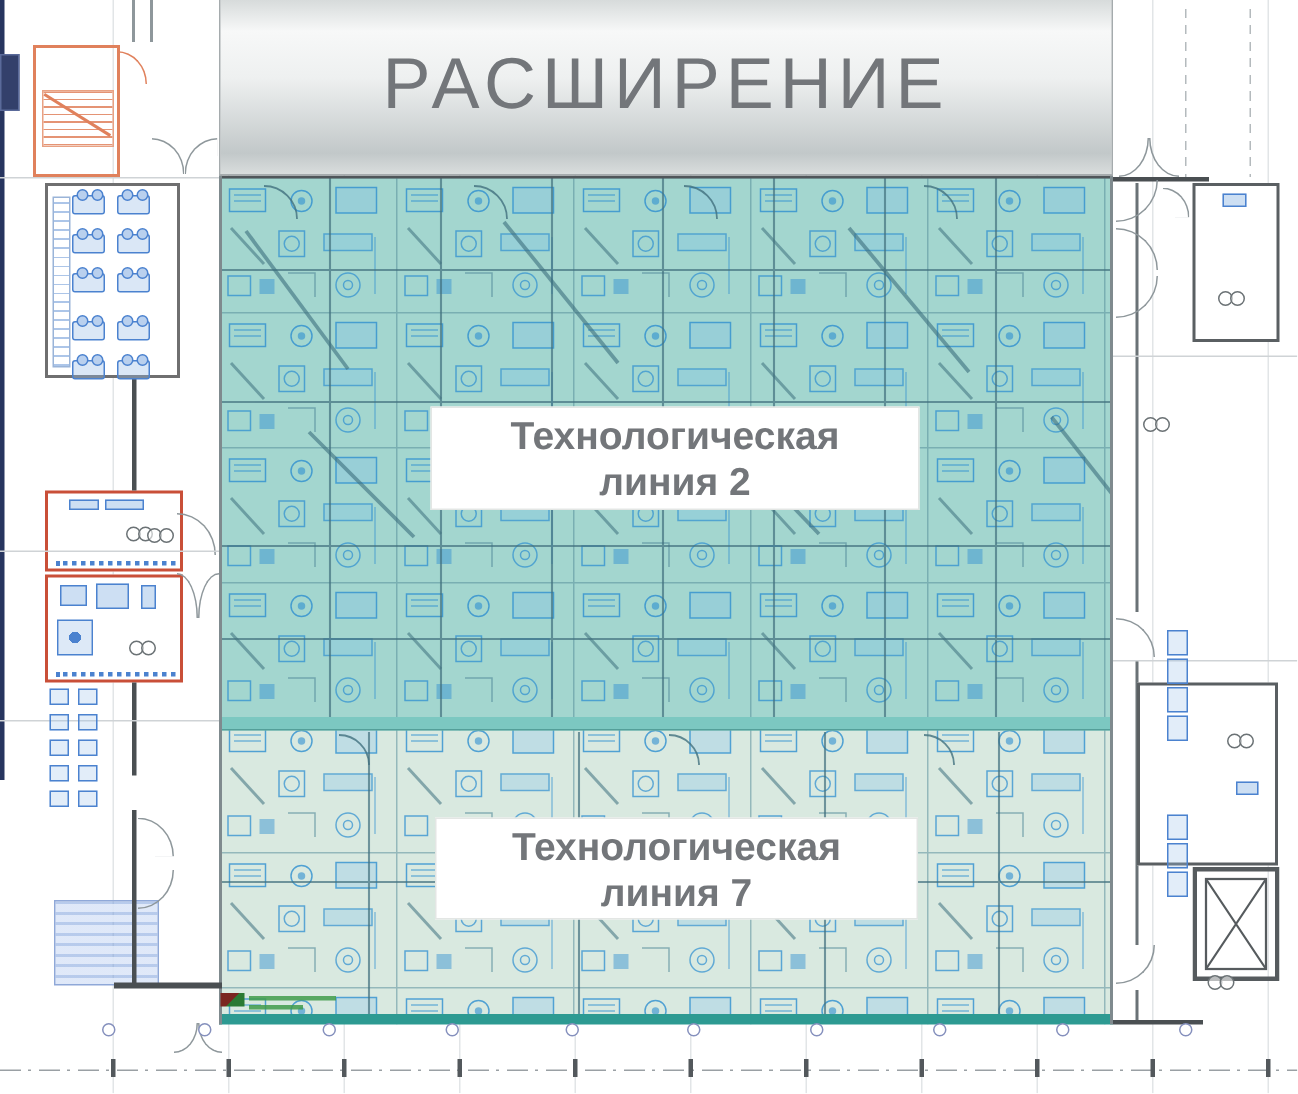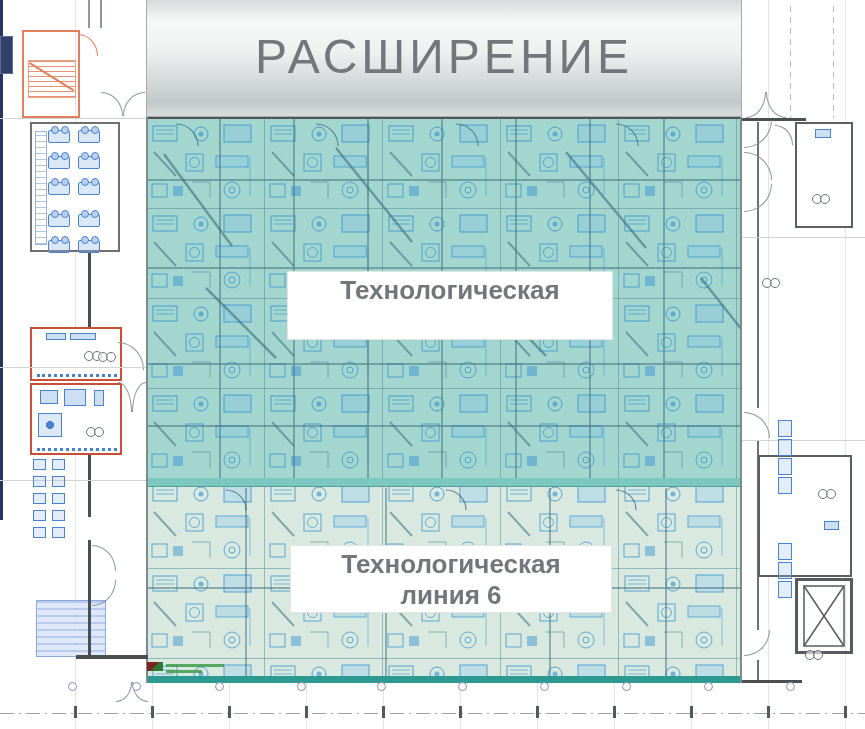--- a/index.html
+++ b/index.html
@@ -152,24 +152,25 @@
     </svg>
 
     <div class="zone-divider"></div>
     <div class="hall-bottom"></div>
     <div class="hall-topwall"></div>
     <div class="hall-sidewall" style="left:0;"></div>
     <div class="hall-sidewall" style="left:594px;"></div>
 
     <div class="zone-label label2">
       <div>Технологическая</div>
+      <div>линия 2</div>
     </div>
     <div class="zone-label label1">
       <div>Технологическая</div>
-      <div>линия 6</div>
+      <div>линия 7</div>
     </div>
   </div>
 
   <div class="banner">
     <span class="banner-title">РАСШИРЕНИЕ</span>
   </div>
 
   <div class="navy-edge"></div>
   <div class="navy-box"></div>
 

